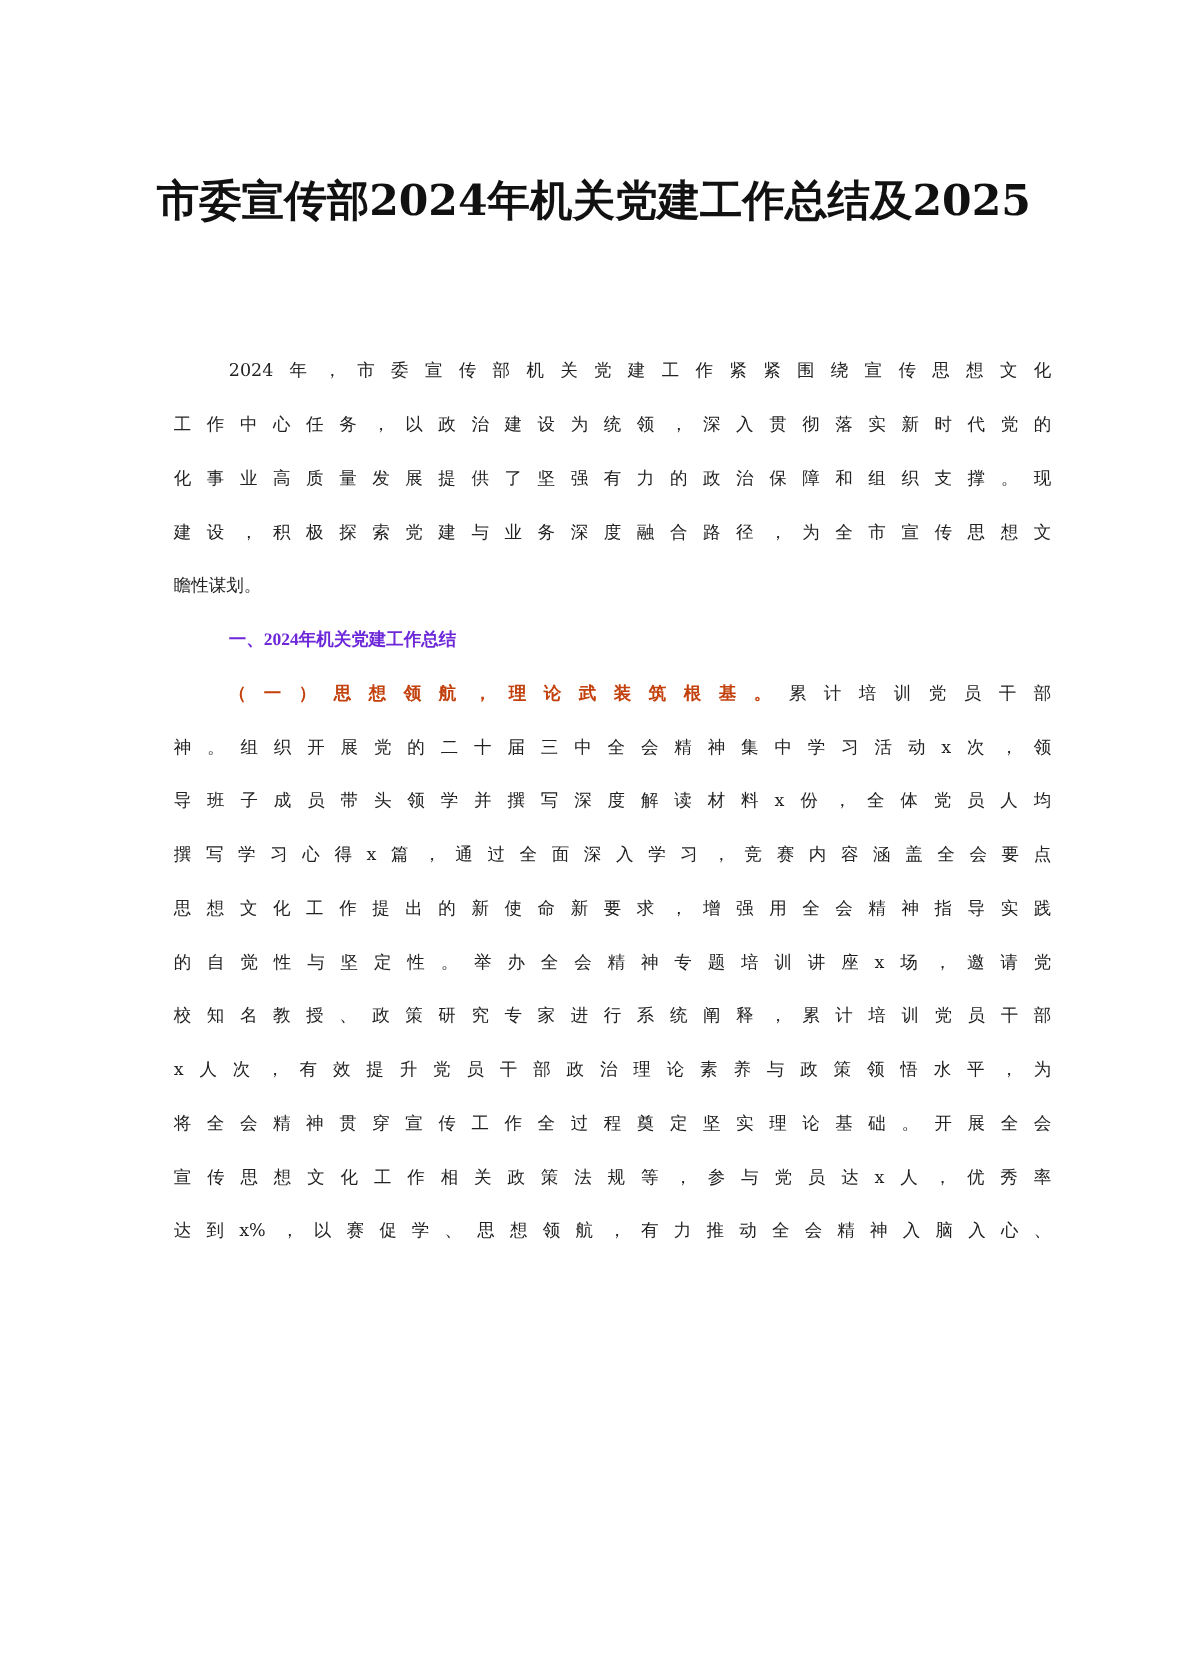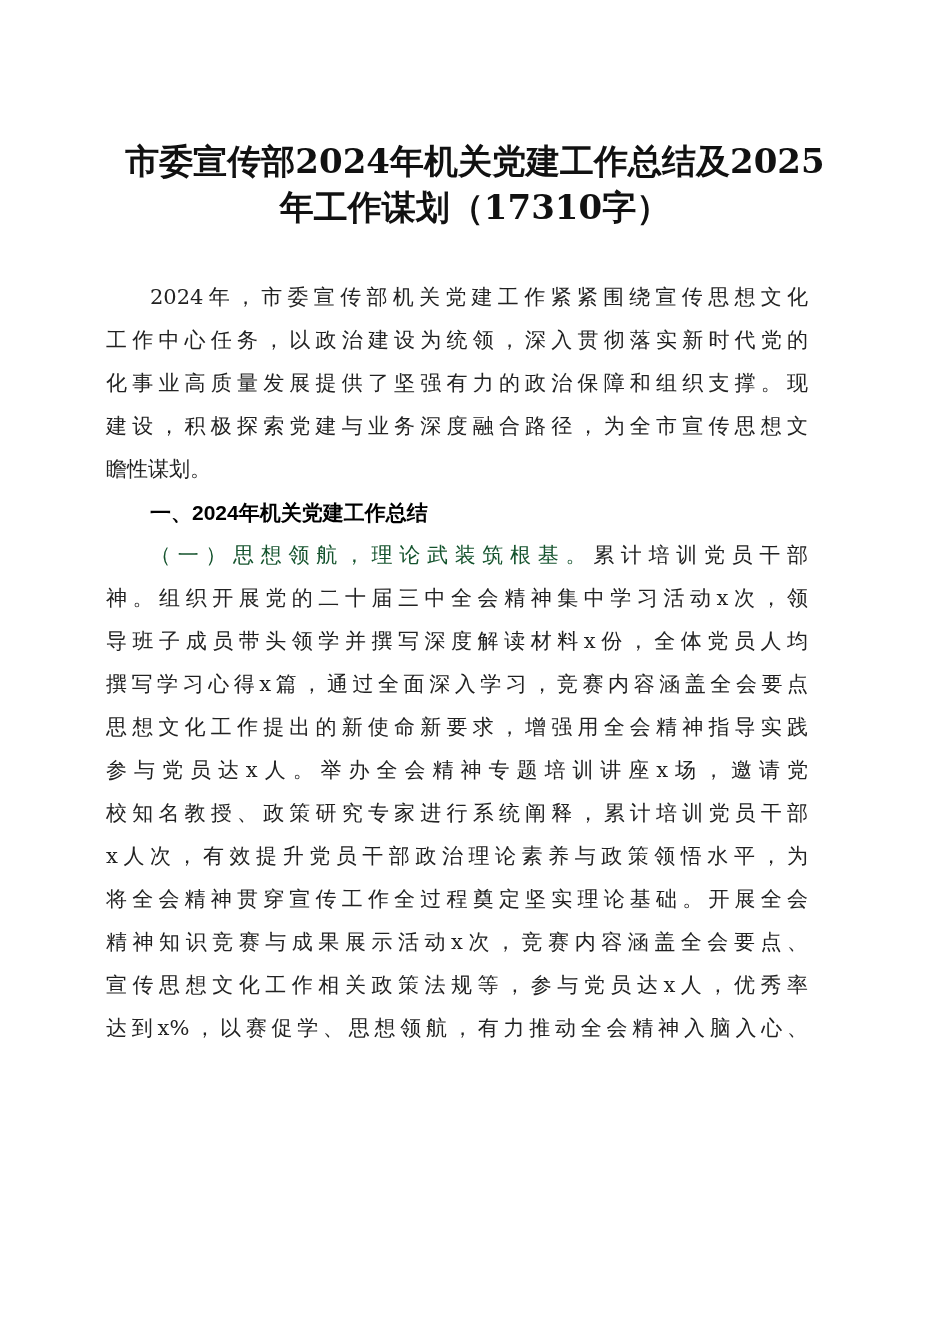--- a/index.html
+++ b/index.html
@@ -6,58 +6,56 @@
   body { width: 950px; height: 1344px; position: relative; overflow: hidden; }
   .page { position: absolute; left: 0; top: 0; width: 950px; height: 1308px; background: #fff; }
   .title {
     position: absolute; left: 100px; top: 138px; width: 750px;
     text-align: center;
     font-family: "DejaVu Serif", "Liberation Serif", serif;
     font-weight: bold; font-size: 34px; line-height: 46px; color: #111;
     letter-spacing: 0px;
   }
   .body {
-    position: absolute; left: 106px; top: 276px; width: 702px;
+    position: absolute; left: 139px; top: 276px; width: 702px;
     font-family: "DejaVu Serif", "Liberation Serif", serif;
-    font-size: 21px; line-height: 43px; color: #222;
+    font-size: 14px; line-height: 43px; color: #222;
   }
   .line { display: block; white-space: nowrap; height: 43px; text-align: justify; text-align-last: justify; }
   .line.last { text-align-last: left; }
   .indent { padding-left: 44px; }
-  .heading { font-family: Liberation Sans, sans-serif; font-weight: bold; color: #000000; }
-  .subhead-strong { font-weight: normal; color: #14532d; }
+  .heading { font-family: Liberation Serif, serif; font-weight: bold; color: #6d28d9; }
+  .subhead-strong { font-weight: bold; color: #c2410c; }
 </style>
 </head>
 <body>
 
 <div class="page">
   <div class="title">
     <div>市委宣传部2024年机关党建工作总结及2025</div>
-    <div>年工作谋划（17310字）</div>
   </div>
 
   <div class="body">
     <div>
       <span class="line indent">2024年，市委宣传部机关党建工作紧紧围绕宣传思想文化</span>
       <span class="line">工作中心任务，以政治建设为统领，深入贯彻落实新时代党的</span>
       <span class="line">化事业高质量发展提供了坚强有力的政治保障和组织支撑。现</span>
       <span class="line">建设，积极探索党建与业务深度融合路径，为全市宣传思想文</span>
       <span class="line last">瞻性谋划。</span>
     </div>
 
     <span class="line last indent heading">一、2024年机关党建工作总结</span>
 
     <div>
       <span class="line indent"><span class="subhead-strong">（一）思想领航，理论武装筑根基。</span><span>累计培训党员干部</span></span>
       <span class="line">神。组织开展党的二十届三中全会精神集中学习活动x次，领</span>
       <span class="line">导班子成员带头领学并撰写深度解读材料x份，全体党员人均</span>
       <span class="line">撰写学习心得x篇，通过全面深入学习，竞赛内容涵盖全会要点</span>
       <span class="line">思想文化工作提出的新使命新要求，增强用全会精神指导实践</span>
-      <span class="line">参与党员达x人。举办全会精神专题培训讲座x场，邀请党</span>
+      <span class="line">的自觉性与坚定性。举办全会精神专题培训讲座x场，邀请党</span>
       <span class="line">校知名教授、政策研究专家进行系统阐释，累计培训党员干部</span>
       <span class="line">x人次，有效提升党员干部政治理论素养与政策领悟水平，为</span>
       <span class="line">将全会精神贯穿宣传工作全过程奠定坚实理论基础。开展全会</span>
-      <span class="line">精神知识竞赛与成果展示活动x次，竞赛内容涵盖全会要点、</span>
       <span class="line">宣传思想文化工作相关政策法规等，参与党员达x人，优秀率</span>
       <span class="line">达到x%，以赛促学、思想领航，有力推动全会精神入脑入心、</span>
     </div>
   </div>
 </div>
 
 </body></html>

